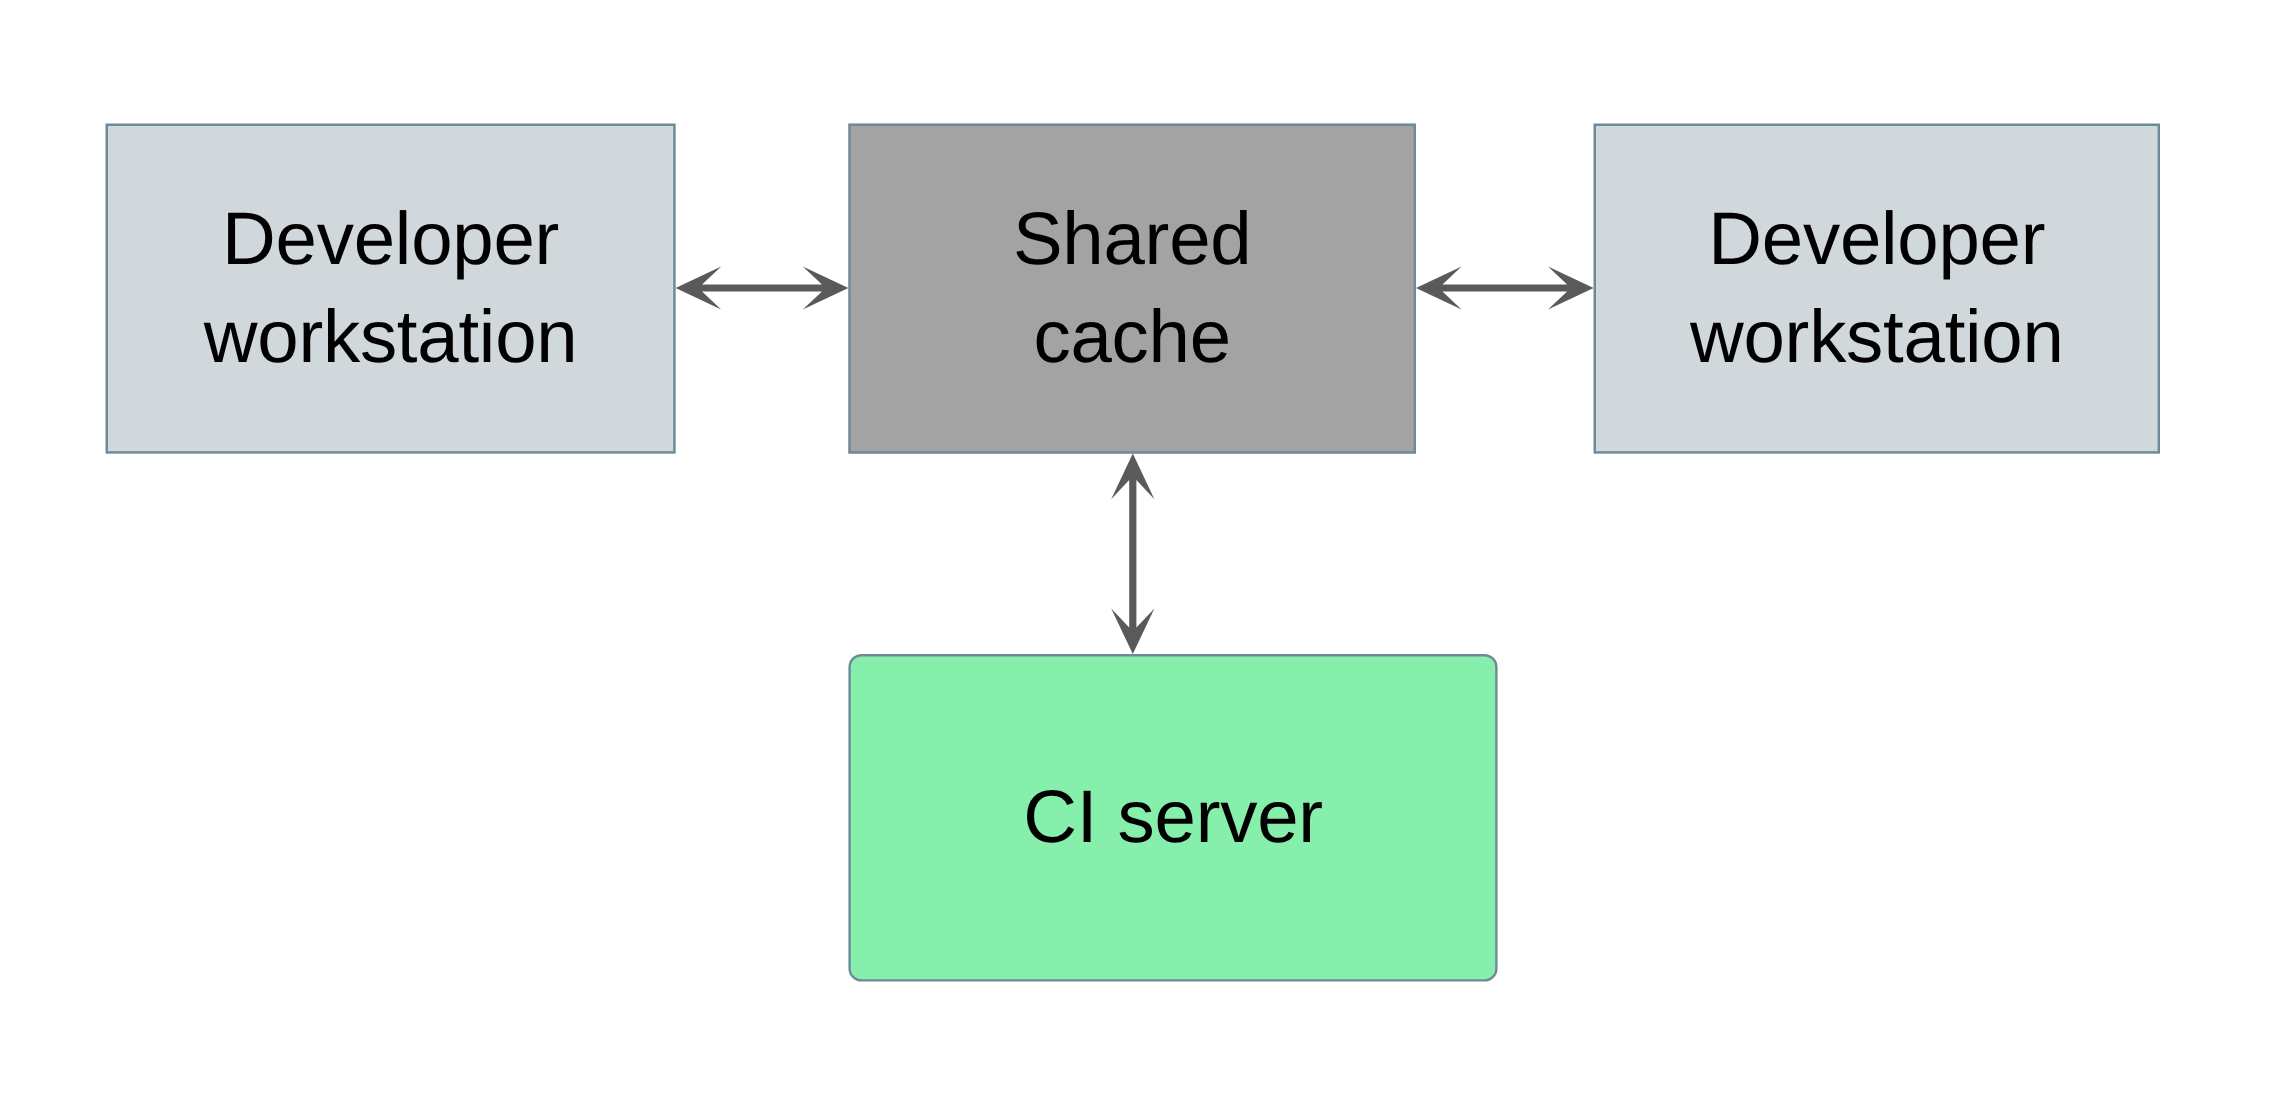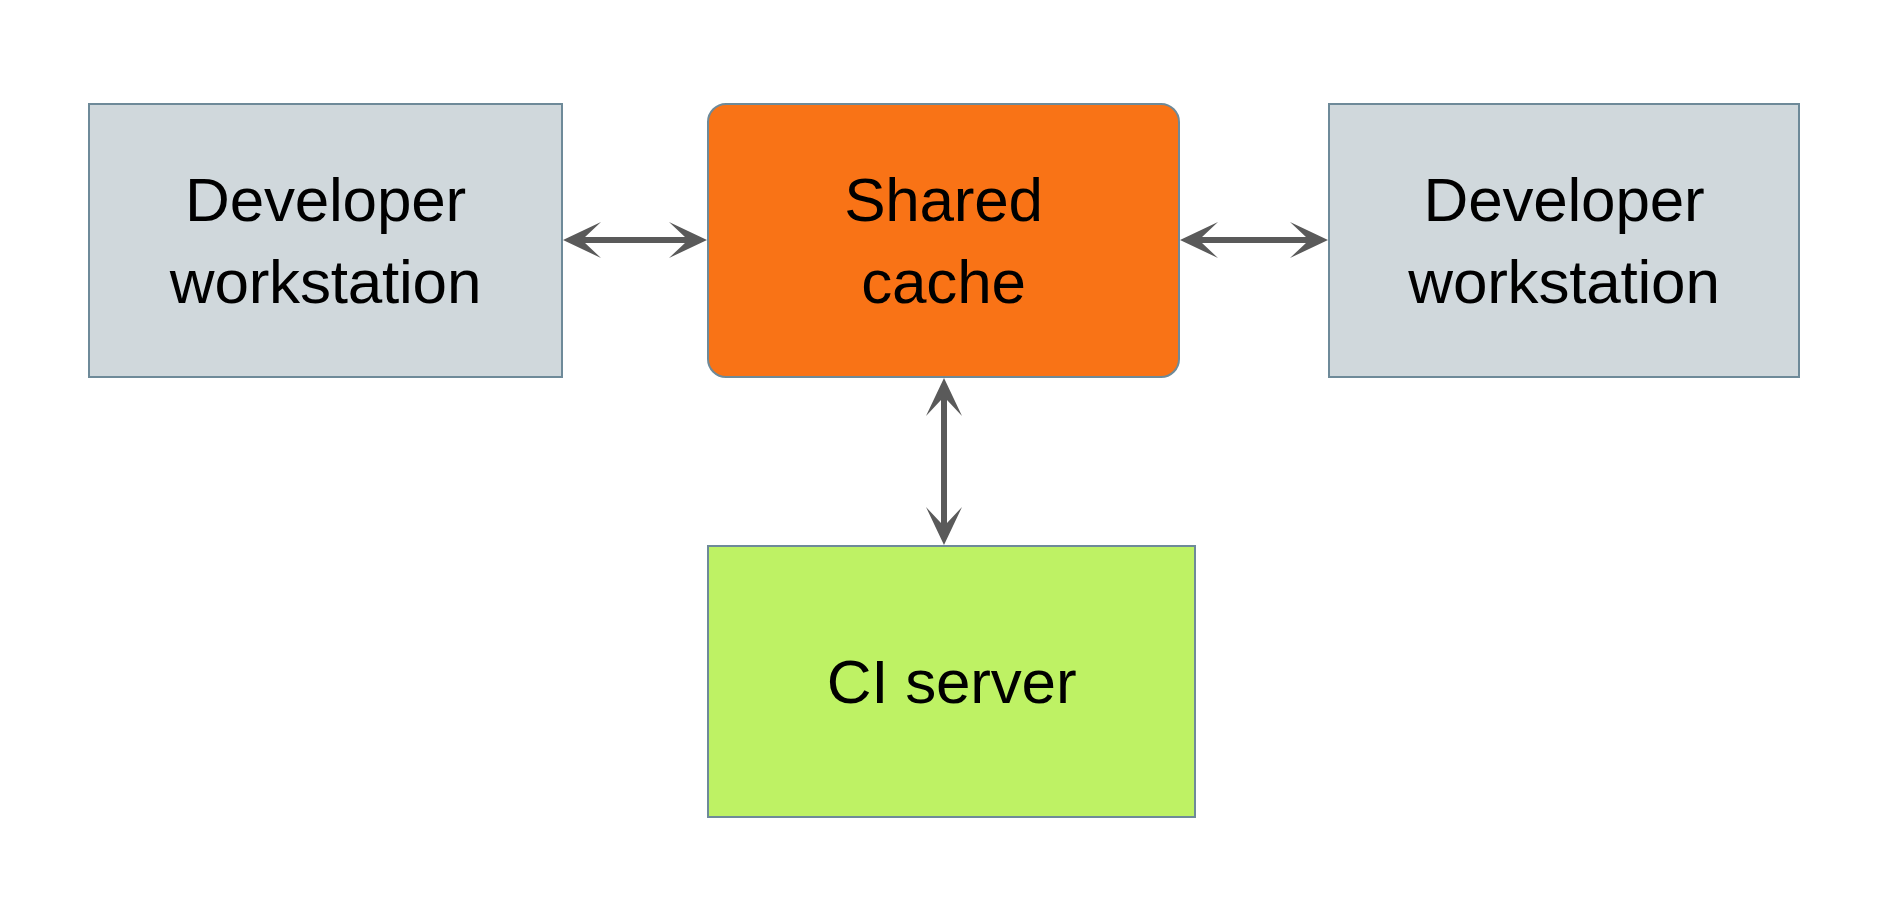--- a/index.html
+++ b/index.html
@@ -51,31 +51,31 @@
 </head>
 <body>
 
 <div id="canvas" style="background: rgb(255, 255, 255);">
 
   <div class="node" id="node-0" style="left: 88px; top: 103px; width: 475px; height: 275px; background: rgb(208, 216, 220); border-color: rgb(110, 138, 153);">
     <span class="node-label" style="color: rgb(0, 0, 0);">Developer
 workstation</span>
   </div>
 
-  <div class="node" id="node-1" style="left: 707px; top: 103px; width: 473px; height: 275px; background: #f97316; border-color: rgb(110, 138, 153); border-radius: 19px;">
+  <div class="node" id="node-1" style="left: 707px; top: 103px; width: 473px; height: 275px; background: #a3a3a3; border-color: rgb(110, 138, 153);">
     <span class="node-label" style="color: rgb(0, 0, 0);">Shared
 cache</span>
   </div>
 
   <div class="node" id="node-2" style="left: 1328px; top: 103px; width: 472px; height: 275px; background: rgb(208, 216, 220); border-color: rgb(110, 138, 153);">
     <span class="node-label" style="color: rgb(0, 0, 0);">Developer
 workstation</span>
   </div>
 
-  <div class="node" id="node-3" style="left: 707px; top: 545px; width: 489px; height: 273px; background: #bef264; border-color: rgb(110, 138, 153);">
+  <div class="node" id="node-3" style="left: 707px; top: 545px; width: 541px; height: 273px; background: #86efac; border-color: rgb(110, 138, 153); border-radius: 11px;">
     <span class="node-label" style="color: rgb(0, 0, 0);">CI server</span>
   </div>
 
   <div class="edge" id="edge-0" style="left: 563px; top: 222px; width: 144px; height: 36px;">
       <svg width="144" height="36" viewBox="0 0 144 36">
         <g>
           <polygon points="0.00,18.00 38.00,0.00 22.04,15.00 121.96,15.00 106.00,0.00 144.00,18.00 106.00,36.00 121.96,21.00 22.04,21.00 38.00,36.00" fill="#5a5a5a"></polygon>
         </g>
       </svg>
     </div>

